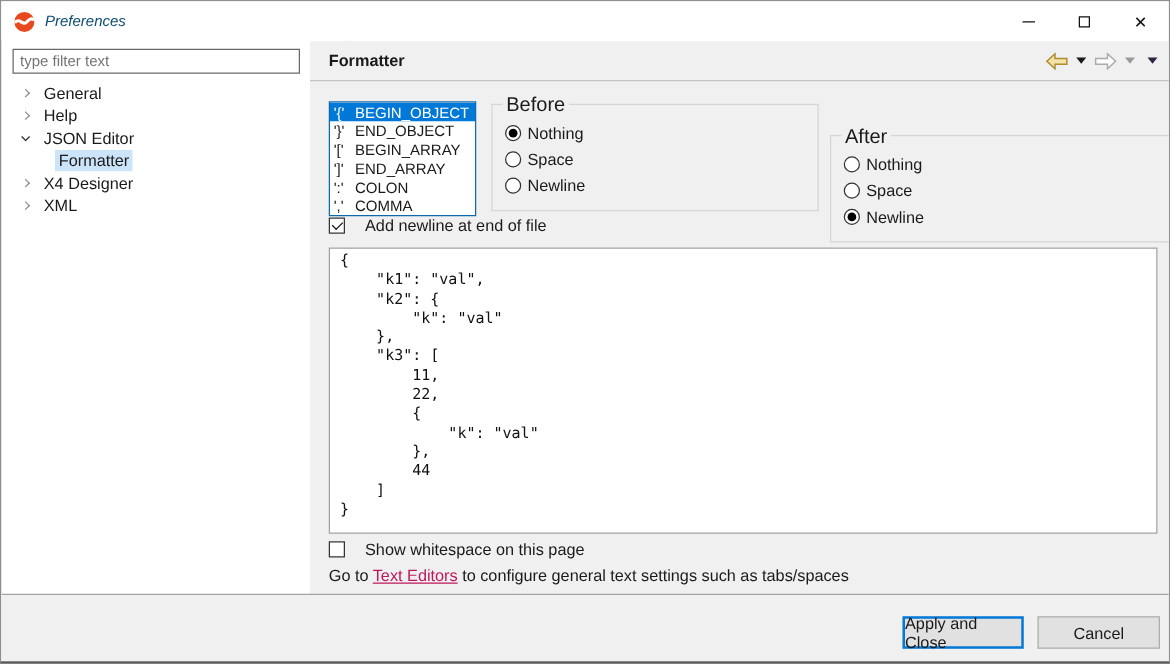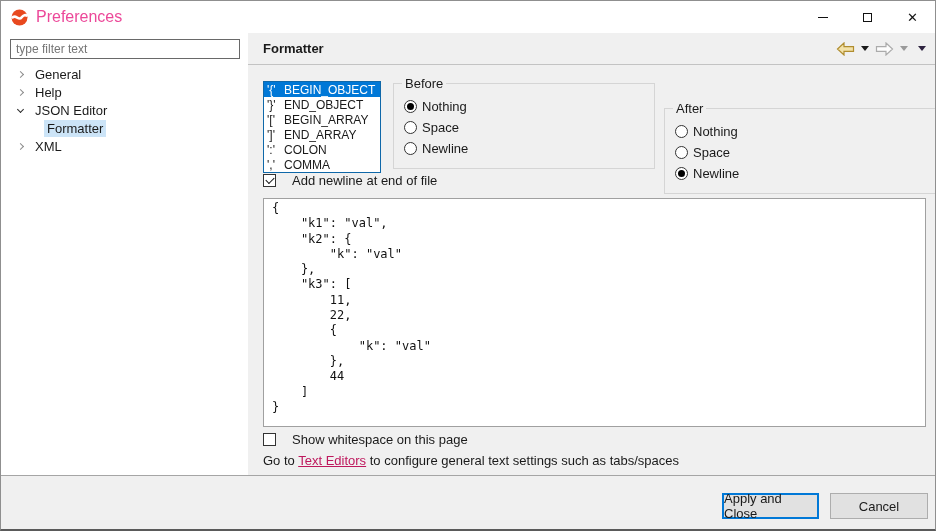--- a/index.html
+++ b/index.html
@@ -16,21 +16,21 @@
     border-bottom: 2px solid #5a5a5a;
     background: #fff;
     overflow: hidden;
   }
   
   .titlebar {
     position: absolute; left:0; top:0; right:0; height:32px;
     background:#fff; display:flex; align-items:center;
   }
   .titlebar .app-icon { margin-left:10px; width:17px; height:17px; flex:0 0 auto; }
-  .titlebar .title { margin-left:8px; font-size:16px; color:#ec4899; }
+  .titlebar .title { margin-left:8px; font-size:12px; color:#0c4a6e;font-style:italic; }
   .win-controls { margin-left:auto; display:flex; height:32px; }
   .win-btn { width:45px; height:32px; display:flex; align-items:center; justify-content:center; }
   .glyph-min { width:10px; height:1px; background:#111; }
   .glyph-max { width:9px; height:9px; border:1px solid #111; }
   .glyph-close { font-size:13px; color:#111; line-height:1; }
   
   .sidebar {
     position: absolute; left:1px; top:32px; width:276px; height:443px;
     background:#fff; border-right:1px solid #9a9a9a;
   }
@@ -72,21 +72,21 @@
   .token-row.selected { background:#0078d7; color:#fff; }
   .token-sym { width:17px; flex:0 0 auto; }
   
   .groupbox {
     position:absolute; top:50px; height:86px;
     border:1px solid #d5d5d5; background:#f0f0f0;
   }
   .groupbox.before { left:145px; width:262px; }
   .groupbox.after  { left:416px; width:294px;margin-top:25px; }
   .group-legend {
-    position:absolute; top:-8px; left:8px; background:#f0f0f0; padding:0 3px; font-size:13px;
+    position:absolute; top:-8px; left:8px; background:#f0f0f0; padding:0 3px; font-size:16px;
   }
   .group-body { padding:12px 0 0 10px; }
   .opt-row { height:21px; display:flex; align-items:center; gap:5px; }
   .radio { width:13px; height:13px; border:1px solid #333; border-radius:50%; background:#fff; position:relative; flex:0 0 auto; }
   .radio.checked::after { content:""; position:absolute; left:2px; top:2px; right:2px; bottom:2px; background:#000; border-radius:50%; }
   .checkbox { width:13px; height:13px; border:1px solid #333; background:#fff; position:relative; flex:0 0 auto; }
   .checkbox.checked::after {
     content:""; position:absolute; left:2px; top:2px; width:7px; height:4px;
     border-left:1.6px solid #111; border-bottom:1.6px solid #111; transform:rotate(-45deg);
   }
@@ -158,20 +158,26 @@
       </div>
       <div class="tree-row">
         <span class="chev-cell">
             <span class="chev expanded"></span>
           </span>
         <span class="tree-label">JSON Editor</span>
       </div>
       <div class="tree-row lvl1">
         <span class="chev-cell"></span>
         <span class="tree-label selected">Formatter</span>
+      </div>
+      <div class="tree-row">
+        <span class="chev-cell">
+            <span class="chev"></span>
+          </span>
+        <span class="tree-label">X4 Designer</span>
       </div>
       <div class="tree-row">
         <span class="chev-cell">
             <span class="chev"></span>
           </span>
         <span class="tree-label">XML</span>
       </div>
     </div>
   </div>
 

